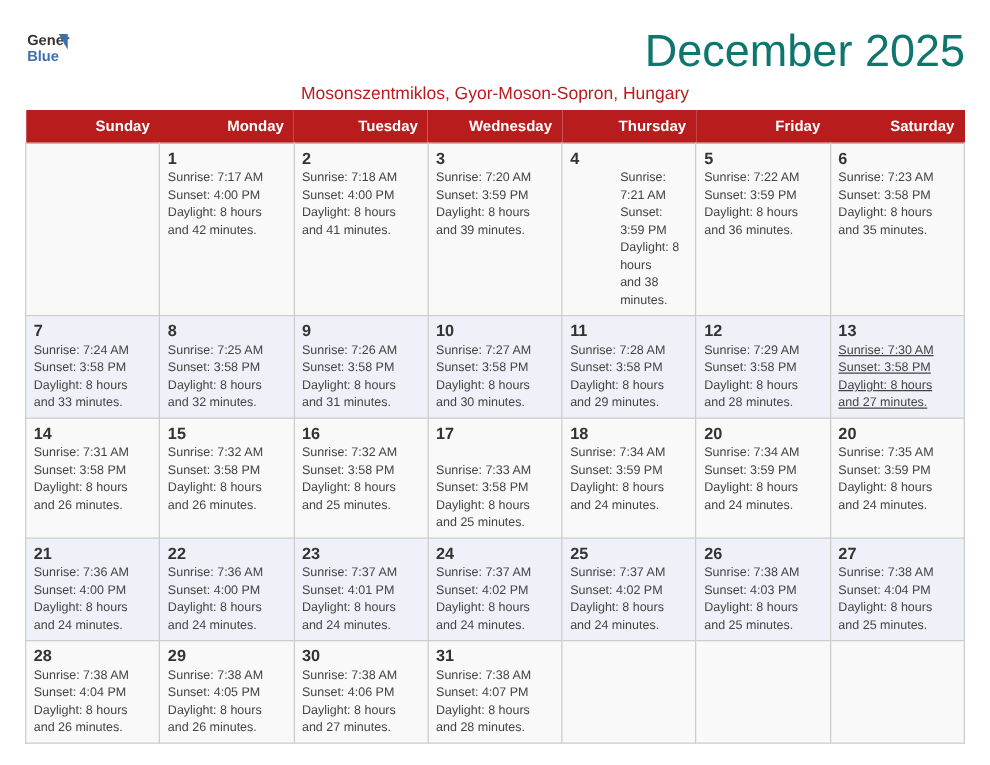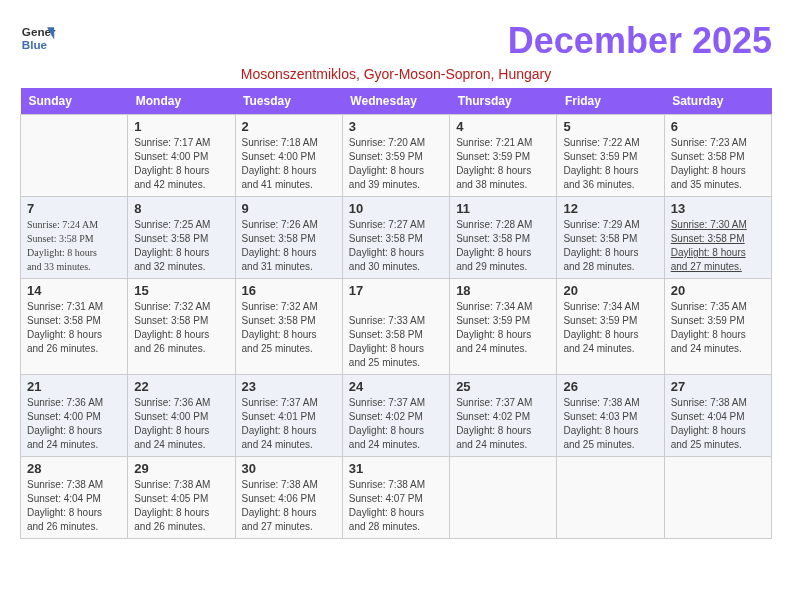--- a/index.html
+++ b/index.html
@@ -20,39 +20,39 @@
       display: flex;
       align-items: center;
       gap: 4px;
     }
     .logo-icon {
       width: 36px;
       height: 36px;
     }
     .month-title {
       font-size: 36px;
-      font-weight: bold;
-      color: #8b5cf6;
+      font-weight: normal;
+      color: #0f766e;
       text-align: center;
     }
     .subtitle {
       font-size: 14px;
       color: #b91c1c;
       text-align: center;
       margin-bottom: 6px;
     }
     table {
       width: 100%;
       border-collapse: collapse;
       font-size: 11px;
     }
     thead tr th {
-      background-color: #8b5cf6;
+      background-color: #b91c1c;
       color: #fff;
-      text-align: left;
+      text-align: right;
       padding: 6px 8px;
       font-size: 12px;
       font-weight: bold;
     }
     tbody tr td {
       border: 1px solid #ccc;
       vertical-align: top;
       padding: 4px 6px;
       width: 107px;
       min-height: 80px;
@@ -126,21 +126,21 @@
         </td>
         <td>
           <span class="day-number">3</span>
           <div class="day-info" style="white-space: pre-line;">Sunrise: 7:20 AM
 Sunset: 3:59 PM
 Daylight: 8 hours
 and 39 minutes.</div>
         </td>
         <td>
           <span class="day-number">4</span>
-          <div class="day-info" style="white-space: pre-line;">Sunrise: 7:21 AM
+          <div class="day-info" style="white-space: pre-line; margin-left: 40px;">Sunrise: 7:21 AM
 Sunset: 3:59 PM
 Daylight: 8 hours
 and 38 minutes.</div>
         </td>
         <td>
           <span class="day-number">5</span>
           <div class="day-info" style="white-space: pre-line;">Sunrise: 7:22 AM
 Sunset: 3:59 PM
 Daylight: 8 hours
 and 36 minutes.</div>
@@ -149,21 +149,21 @@
           <span class="day-number">6</span>
           <div class="day-info" style="white-space: pre-line;">Sunrise: 7:23 AM
 Sunset: 3:58 PM
 Daylight: 8 hours
 and 35 minutes.</div>
         </td>
       </tr>
       <tr>
         <td>
           <span class="day-number">7</span>
-          <div class="day-info" style="white-space: pre-line; font-family: Liberation Serif, serif;">Sunrise: 7:24 AM
+          <div class="day-info" style="white-space: pre-line;">Sunrise: 7:24 AM
 Sunset: 3:58 PM
 Daylight: 8 hours
 and 33 minutes.</div>
         </td>
         <td>
           <span class="day-number">8</span>
           <div class="day-info" style="white-space: pre-line;">Sunrise: 7:25 AM
 Sunset: 3:58 PM
 Daylight: 8 hours
 and 32 minutes.</div>

